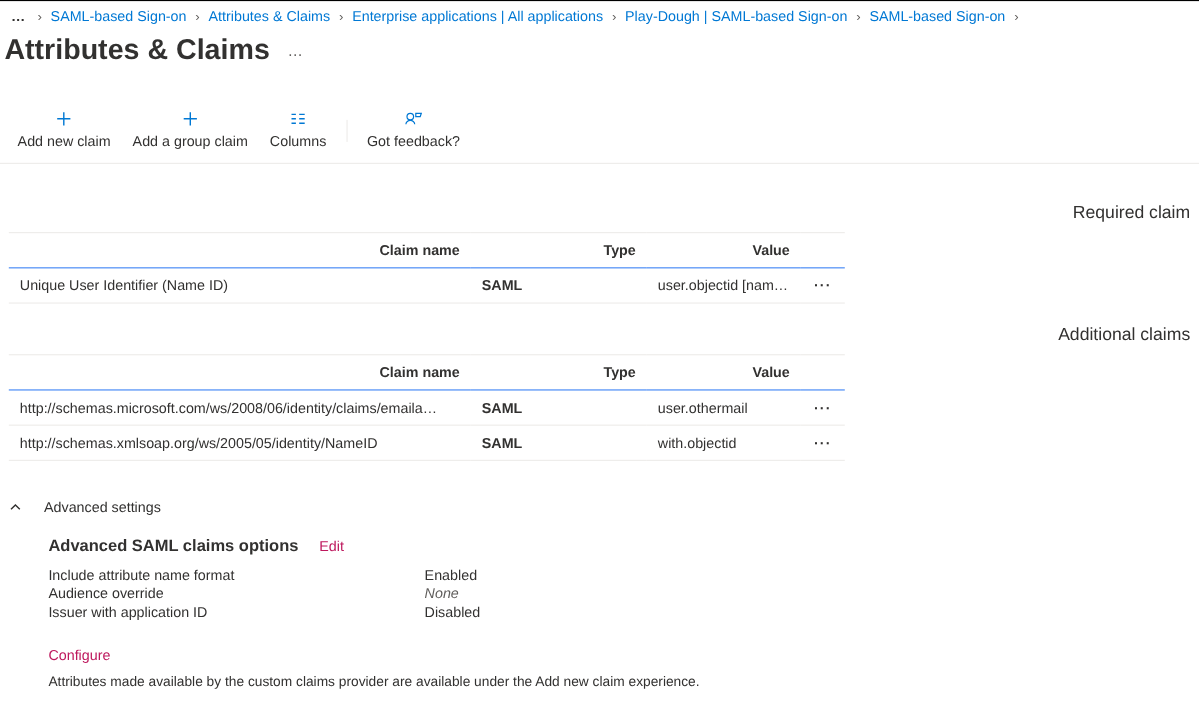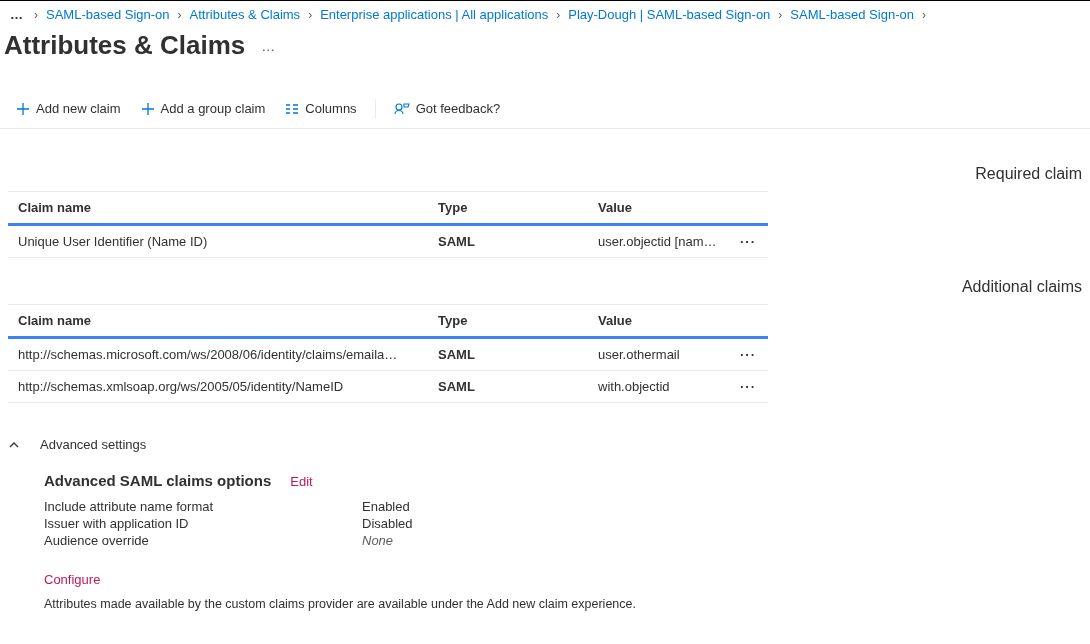--- a/index.html
+++ b/index.html
@@ -67,20 +67,21 @@
       gap: 4px;
     }
     .toolbar-btn {
       display: inline-flex;
       align-items: center;
       padding: 4px 8px;
       cursor: pointer;
       color: #323130;
       gap: 6px;
       font-size: 13px;
+      flex-direction: column;
     }
     .toolbar-icon {
       color: #0078d4;
       display: inline-flex;
       align-items: center;
     }
     .toolbar-divider {
       width: 1px;
       height: 20px;
       background: #edebe9;
@@ -95,25 +96,25 @@
       color: #323130;
       margin-bottom: 8px;
       margin-top: 20px;
       text-align: right;
     }
     .claims-table {
       width: 760px;
       border-collapse: collapse;
     }
     .claims-table th {
-      text-align: left;
+      text-align: right;
       font-weight: 600;
       font-size: 13px;
       padding: 8px 10px;
-      border-bottom: 3px solid #3b82f6;
+      border-bottom: 1px solid #3b82f6;
       border-top: 1px solid #edebe9;
     }
     .claims-table td {
       padding: 8px 10px;
       border-bottom: 1px solid #edebe9;
       font-size: 13px;
       white-space: nowrap;
       overflow: hidden;
       text-overflow: ellipsis;
     }
@@ -155,20 +156,21 @@
     }
     .edit-link {
       color: #be185d;
       cursor: pointer;
       font-size: 13px;
     }
     .kv-row {
       display: flex;
       margin-bottom: 2px;
       font-size: 13px;
+      gap: 24px;
     }
     .kv-key {
       width: 318px;
     }
     .kv-val {
       color: #323130;
     }
     .kv-val.italic {
       font-style: italic;
       color: #605e5c;
@@ -307,26 +309,26 @@
   <div class="advanced-content">
     <div class="subsection-row">
       <span class="subsection-title">Advanced SAML claims options</span>
       <span class="edit-link">Edit</span>
     </div>
     <div class="kv-row">
       <span class="kv-key">Include attribute name format</span>
       <span class="kv-val">Enabled</span>
     </div>
     <div class="kv-row">
+      <span class="kv-key">Audience override</span>
+      <span class="kv-val italic">None</span>
+    </div>
+    <div class="kv-row">
       <span class="kv-key">Issuer with application ID</span>
       <span class="kv-val">Disabled</span>
-    </div>
-    <div class="kv-row">
-      <span class="kv-key">Audience override</span>
-      <span class="kv-val italic">None</span>
     </div>
 
     <div class="subsection2">
       <div class="subsection-row">
         <span class="edit-link">Configure</span>
       </div>
       <div class="description">Attributes made available by the custom claims provider are available under the Add new claim experience.</div>
     </div>
   </div>
 </div>

